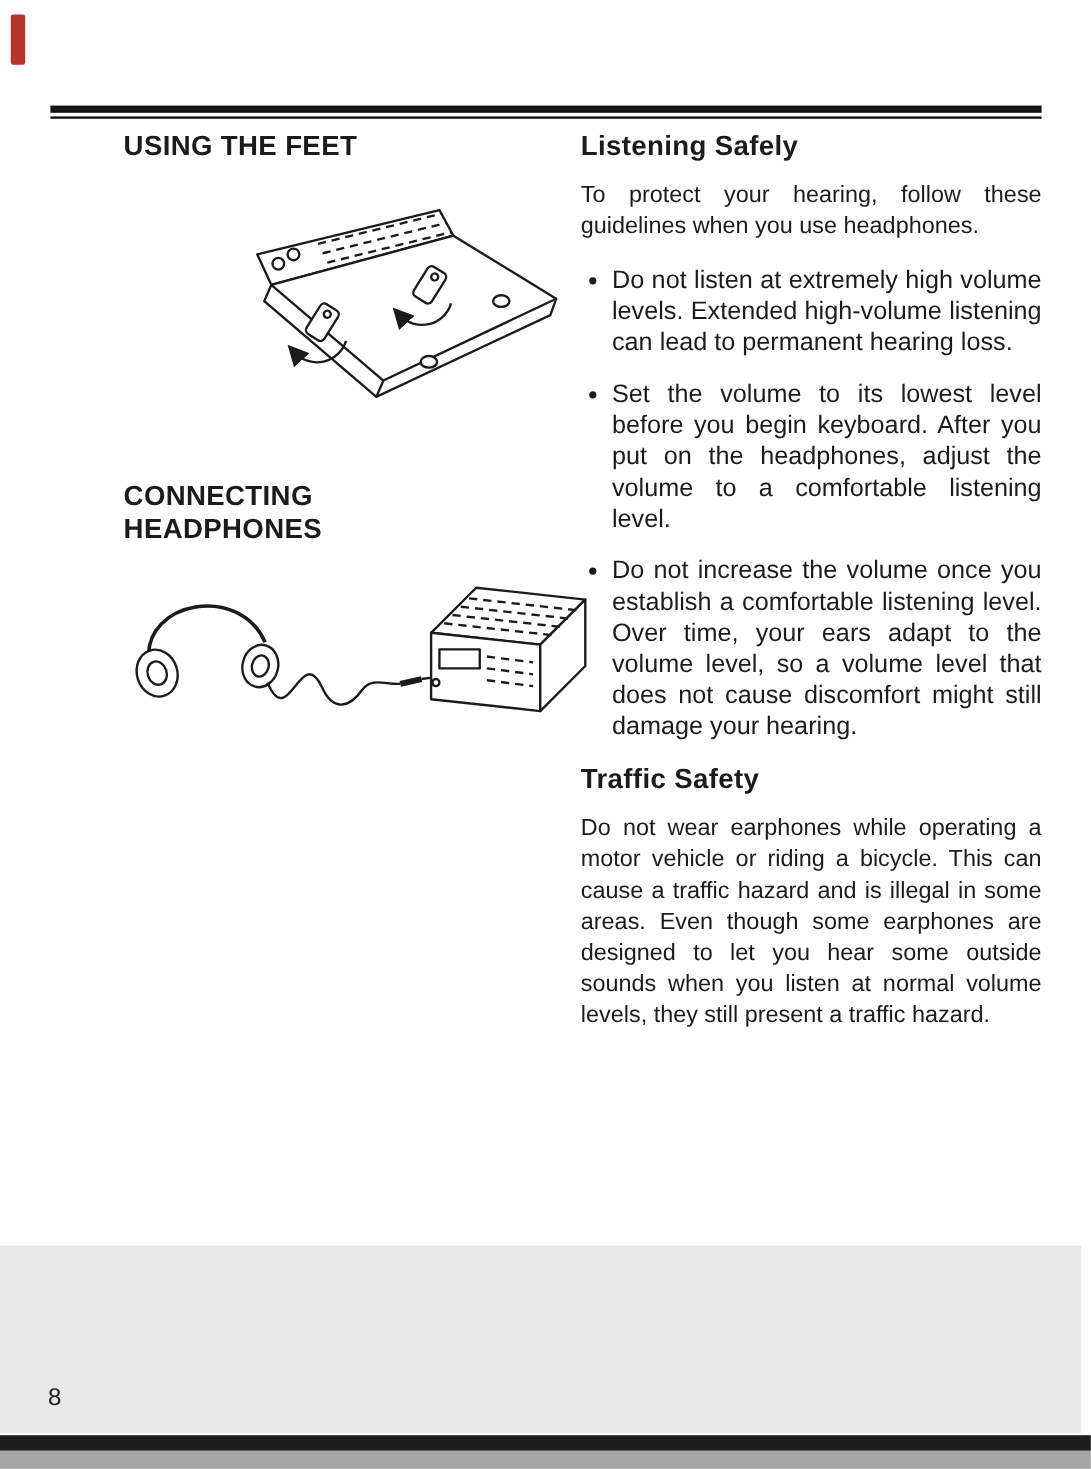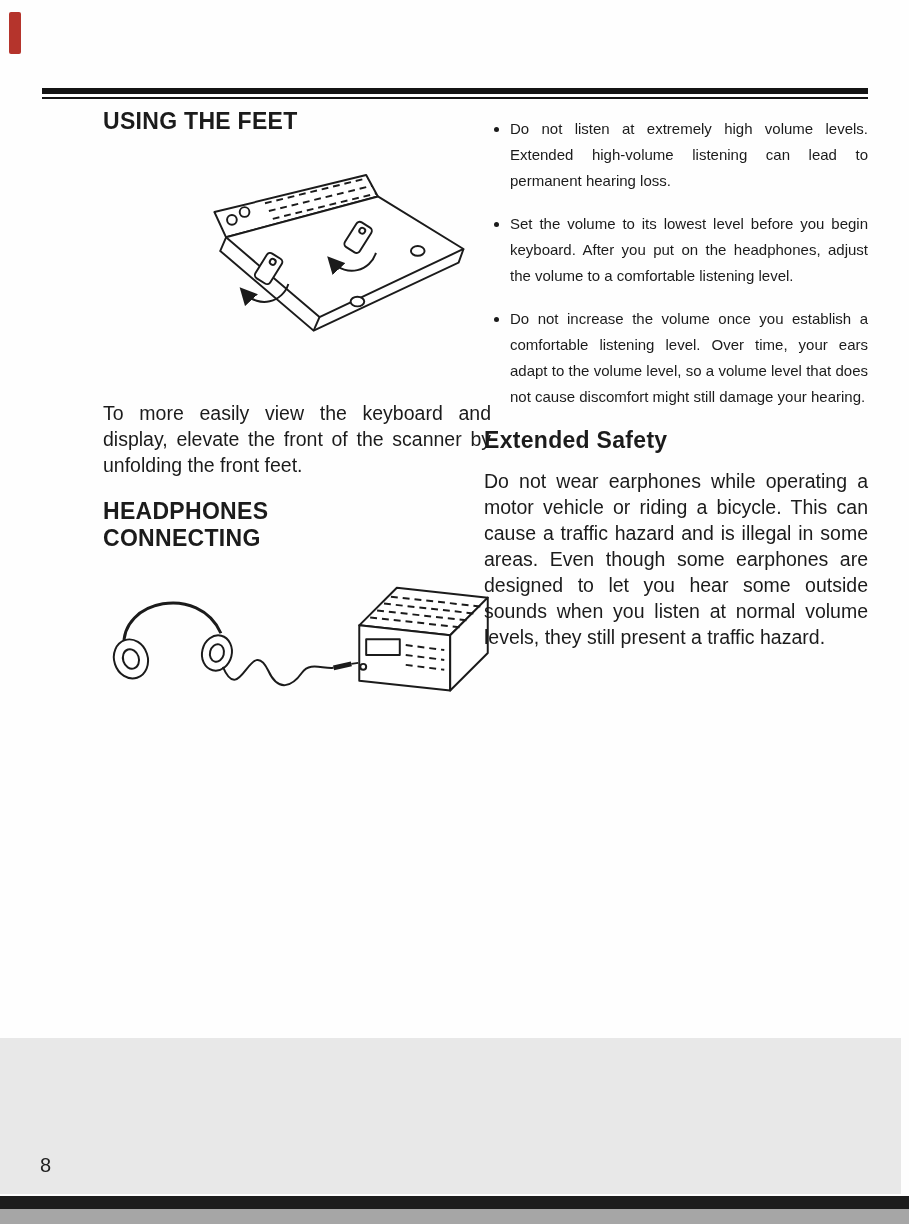--- a/index.html
+++ b/index.html
@@ -15,21 +15,21 @@
   .rule-thin  { position: absolute; left: 42px; top: 97px; width: 826px; height: 2px; background: #141414; }
   .col { position: absolute; top: 108px; }
   .col-left  { left: 55px;  width: 388px; margin-left: 48px; }
   .col-right { left: 484px; width: 384px; }
   .sec-h { font-size: 23px; font-weight: 700; letter-spacing: 0.3px; margin: 0 0 14px; line-height: 27px; }
   .sec-h-block { margin: 4px 0 12px; }
   .sec-h-block .sec-h { margin: 0; }
   p, .para { font-size: 19.5px; line-height: 26px; text-align: justify; margin: 0 0 20px; }
   .bold { font-weight: 700; }
   ul.safety { list-style: disc; margin: 8px 0 6px; padding-left: 26px; }
-  ul.safety li { font-size: 15px; line-height: 26px; text-align: justify; margin-bottom: 17px; }
+  ul.safety li { font-size: 21px; line-height: 26px; text-align: justify; margin-bottom: 17px; }
   .illus { display: block; }
   .illus-feet { margin: 6px 0 16px 18px; }
   .illus-phones { margin: 16px 0 30px 0; }
   .scan-band { position: absolute; left: 0; top: 1038px; width: 901px; height: 156px; background: #e8e8e8; }
   .bottom-bar  { position: absolute; left: 0; top: 1196px; width: 909px; height: 13px; background: #1d1d1d; }
   .bottom-gray { position: absolute; left: 0; top: 1209px; width: 909px; height: 15px; background: #a6a6a6; }
   .page-num { position: absolute; left: 40px; top: 1154px; font-size: 20px; color: #222; }
   svg .ln { stroke: #1b1b1b; stroke-width: 2; fill: none; }
   svg .shape { stroke: #1b1b1b; stroke-width: 2; fill: #fff; stroke-linejoin: round; }
   svg .dash { stroke: #1b1b1b; stroke-width: 2; fill: none; stroke-dasharray: 7 5; }
@@ -66,25 +66,24 @@
     <path class="ln" d="M 172,138 A 26,26 0 0 1 128,148" marker-end="url(#ah)"></path>
     <g transform="translate(240,96) rotate(32)">
       <rect class="shape" x="-9" y="-22" width="18" height="30" rx="4"></rect>
       <circle class="shape" cx="0" cy="-15" r="3"></circle>
     </g>
     <path class="ln" d="M 262,106 A 26,26 0 0 1 218,116" marker-end="url(#ah)"></path>
     <ellipse class="shape" cx="305" cy="104" rx="7" ry="5"></ellipse>
     <ellipse class="shape" cx="243" cy="156" rx="7" ry="5"></ellipse>
   </svg>
 
-  <p class="para">To more easily view the keyboard and display, elevate the front of the scanner by unfolding the front feet.</p>
 
   <div class="sec-h-block">
+    <div class="sec-h">CONNECTING</div>
     <div class="sec-h">HEADPHONES</div>
-    <div class="sec-h">CONNECTING</div>
   </div>
 
 
   <svg class="illus illus-phones" width="388" height="170" viewBox="0 0 390 172">
     <path class="ln" d="M 20,80 C 16,32 96,16 118,66" style="stroke-width:3"></path>
     <g transform="rotate(-18 27 92)">
       <ellipse class="shape" cx="27" cy="92" rx="17" ry="20"></ellipse>
       <ellipse class="shape" cx="27" cy="92" rx="8" ry="10"></ellipse>
     </g>
     <g transform="rotate(14 114 86)">
@@ -104,27 +103,29 @@
     <rect class="shape" x="265" y="72" width="34" height="16"></rect>
     <line class="dash" x1="305" y1="78" x2="344" y2="83"></line>
     <line class="dash" x1="305" y1="88" x2="344" y2="93"></line>
     <line class="dash" x1="305" y1="98" x2="344" y2="103"></line>
     <circle class="shape" cx="262" cy="100" r="3"></circle>
   </svg>
 
 </div>
 
 <div class="col col-right">
+  <div class="sec-h">Listening Safely</div>
+  <p class="para">To protect your hearing, follow these guidelines when you use headphones.</p>
 
   <ul class="safety">
     <li>Do not listen at extremely high volume levels.  Extended high-volume listening can lead to permanent hearing loss.</li>
     <li>Set the volume to its lowest level before you begin keyboard.  After you put on the headphones, adjust the volume to a comfortable listening level.</li>
     <li>Do not increase the volume once you establish a comfortable listening level. Over time, your ears adapt to the volume level, so a volume level that does not cause discomfort might still damage your hearing.</li>
   </ul>
 
-  <div class="sec-h" style="margin-top:10px">Extended Safety</div>
+  <div class="sec-h" style="margin-top:10px">Traffic Safety</div>
   <p class="para">Do not wear earphones while operating a motor vehicle or riding a bicycle. This can cause a traffic hazard and is illegal in some areas. Even though some earphones are designed to let you hear some outside sounds when you listen at normal volume levels, they still present a traffic hazard.</p>
 </div>
 
 <div class="scan-band"></div>
 <div class="page-num">8</div>
 <div class="bottom-bar"></div>
 <div class="bottom-gray"></div>
 
 </body></html>

